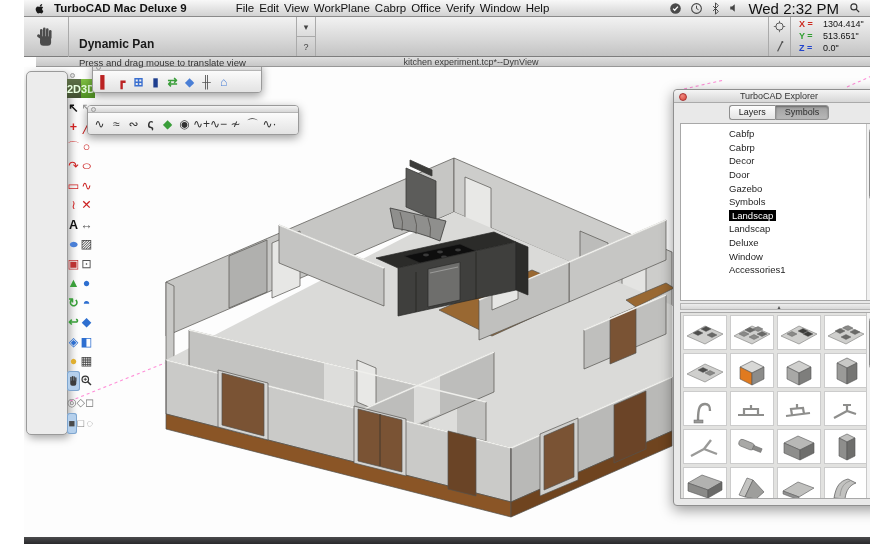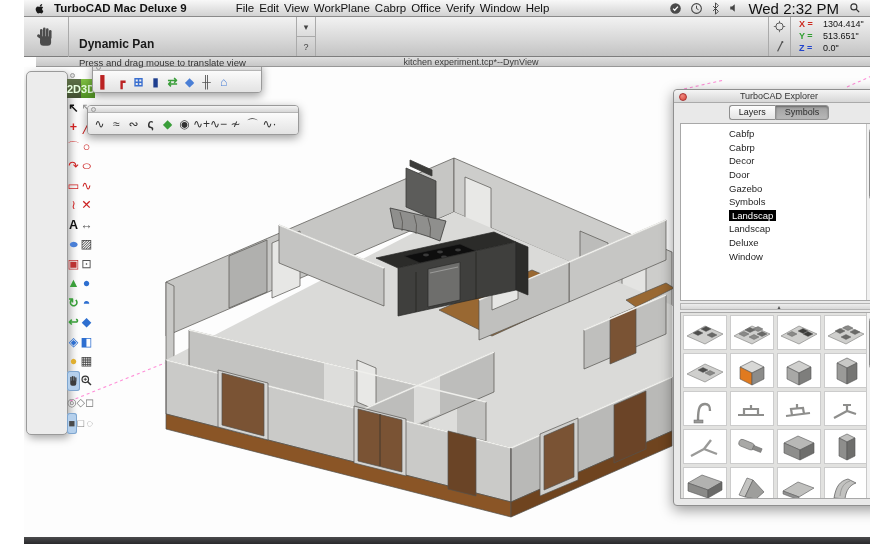--- a/index.html
+++ b/index.html
@@ -539,20 +539,21 @@
             <div class="exp-row">Decor</div>
             <div class="exp-row">Door</div>
             <div class="exp-row">Gazebo</div>
             <div class="exp-row">Symbols</div>
             <div class="exp-row">
               <span class="sel-chip">Landscap</span>
             </div>
             <div class="exp-row">Landscap</div>
             <div class="exp-row">Deluxe</div>
             <div class="exp-row">Window</div>
+            <div class="exp-row">Accessories1</div>
           </div>
         <div class="vscroll">
           <div class="thumb" style="top:4px; height:72px;"></div>
         </div>
       </div>
       <div id="exp-divider">
         <span>▴</span>
       </div>
       <div id="symbol-area">
         <div id="symbol-grid">

